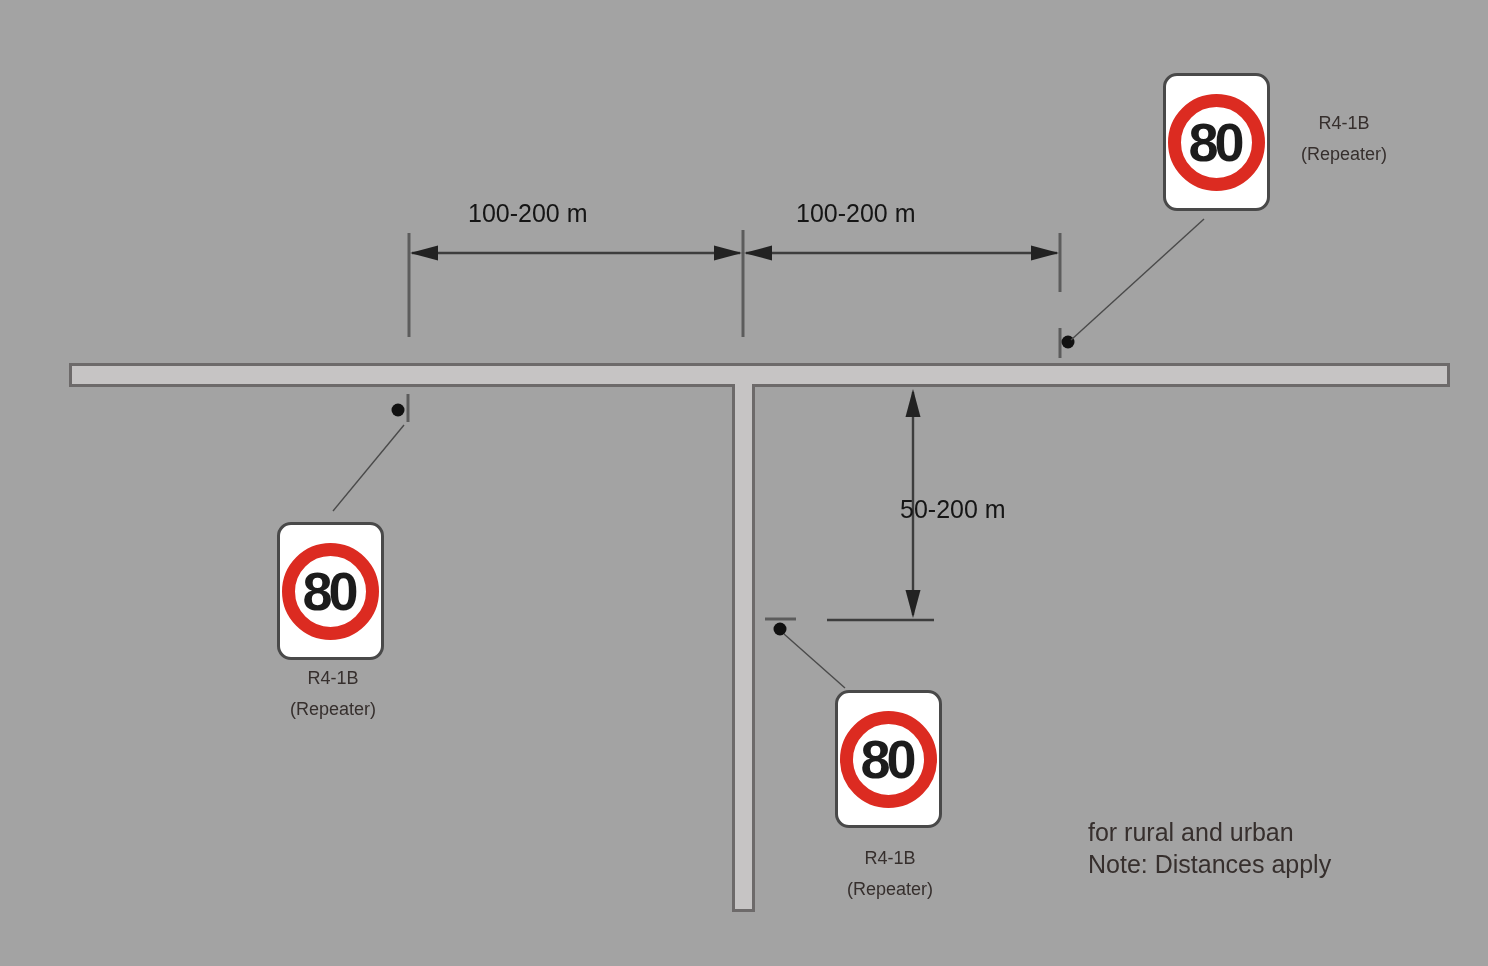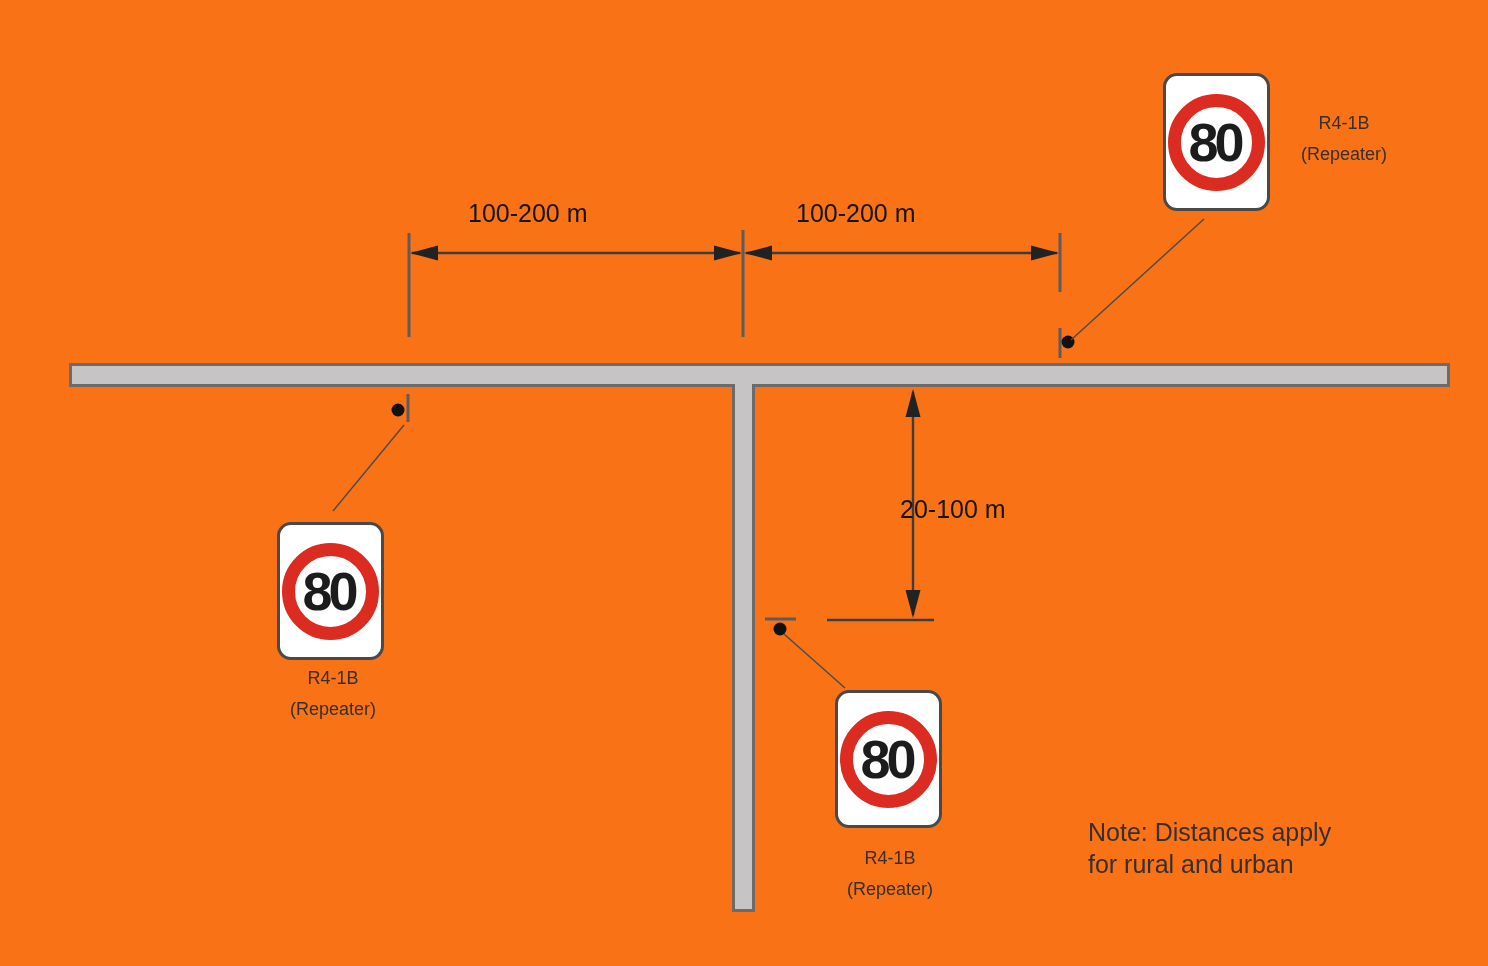--- a/index.html
+++ b/index.html
@@ -1,19 +1,19 @@
 <!DOCTYPE html>
 <html><head>
 <meta charset="utf-8">
 <style>
   html,body{margin:0;padding:0;background:#ffffff;}
   #canvas{
     position:relative;
     width:1488px;height:966px;
-    background:#f97316;
+    background:#a3a3a3;
     font-family:"Liberation Sans", sans-serif;
     overflow:hidden;
   }
   
   .road{position:absolute;background:#c6c4c4;border:3px solid #6d6a6a;box-sizing:border-box;}
   #main-road{left:69px;top:363px;width:1381px;height:24px;}
   #side-road{left:732px;top:384px;width:23px;height:528px;border-top:none;}
   
   #linework{position:absolute;left:0;top:0;width:1488px;height:966px;}
   
@@ -126,20 +126,20 @@
       <span class="speed">80</span>
     </div>
   </div>
   <div class="sign-label" style="left:790px;top:843px;">
     <div>R4-1B</div>
     <div>(Repeater)</div>
   </div>
 
   <div class="dim-label" style="left:468px;top:199px;">100-200 m</div>
   <div class="dim-label" style="left:796px;top:199px;">100-200 m</div>
-  <div class="dim-label" style="left:900px;top:495px;">20-100 m</div>
+  <div class="dim-label" style="left:900px;top:495px;">50-200 m</div>
 
   <div class="note">
+    <div>for rural and urban</div>
     <div>Note: Distances apply</div>
-    <div>for rural and urban</div>
   </div>
 
 </div>
 
 </body></html>

